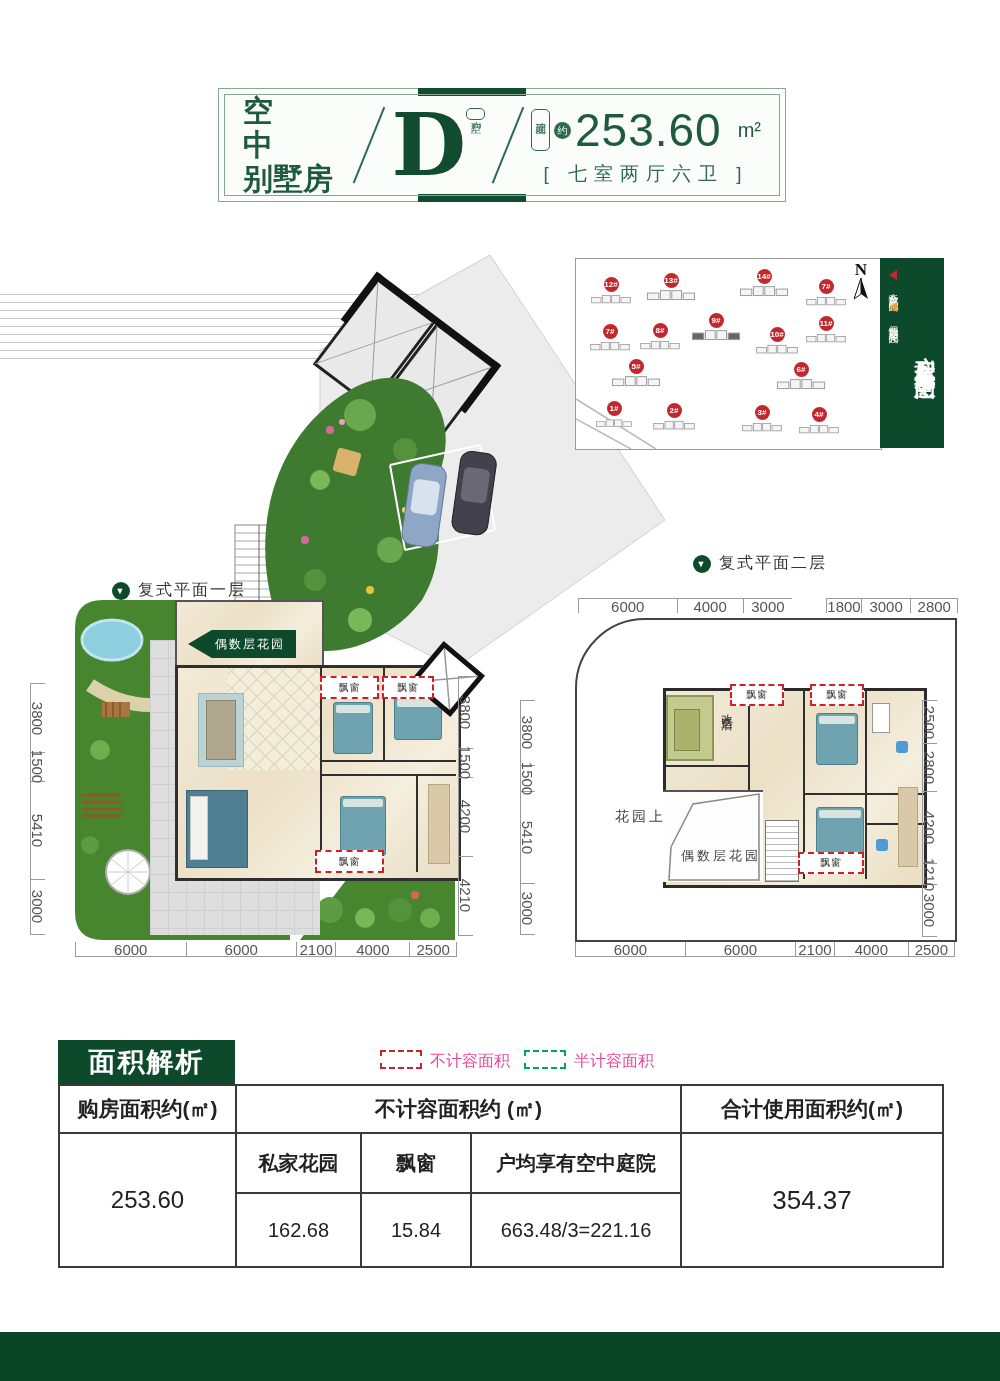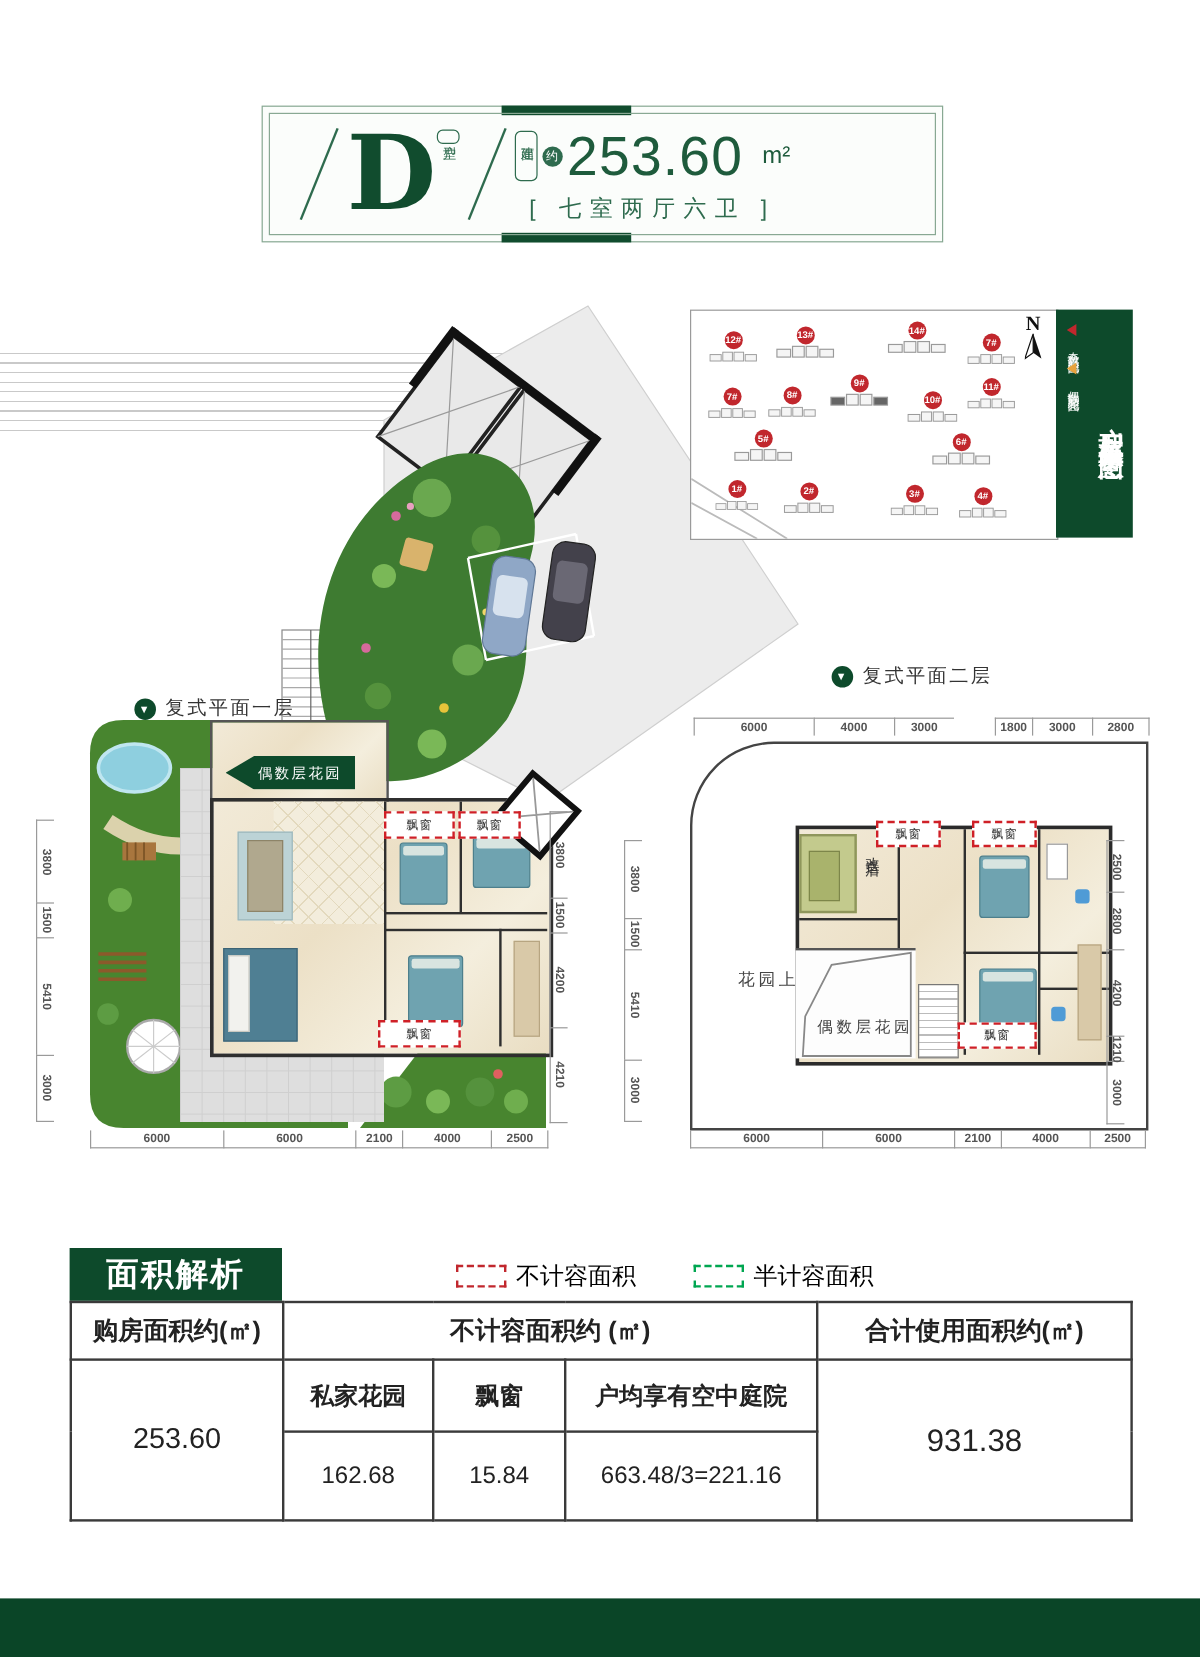--- a/index.html
+++ b/index.html
@@ -40,21 +40,21 @@
         border-right:8px solid #c1272d;}
   .sb-legend .tri.orange{border-right-color:#e8a33d;}
   .sb-vtxt{writing-mode:vertical-rl;text-orientation:upright;color:#fff;font-size:10px;letter-spacing:2px;}
   .sb-title{flex:1;writing-mode:vertical-rl;text-orientation:upright;color:#fff;font-weight:bold;
         font-size:21px;letter-spacing:4px;display:flex;align-items:center;justify-content:center;}
   
   .plan-label{display:flex;align-items:center;gap:8px;font-size:16px;color:#333;letter-spacing:2px;}
   .plan-label .dot{width:18px;height:18px;border-radius:50%;background:#0d4a2b;color:#fff;font-size:9px;
         display:flex;align-items:center;justify-content:center;}
   
-  .ruler{display:flex;font-size:10px;color:#555;font-weight:bold;}
+  .ruler{display:flex;font-size:15px;color:#555;}
   .ruler-h{flex-direction:row;height:15px;}
   .ruler-h .seg{border-bottom:1px solid #9a9a9a;border-left:1px solid #9a9a9a;display:flex;
         align-items:center;justify-content:center;}
   .ruler-h .seg:last-child{border-right:1px solid #9a9a9a;}
   .ruler-ht .seg{border-bottom:none;border-top:1px solid #9a9a9a;}
   .ruler-v{flex-direction:column;width:15px;}
   .ruler-v .seg{border-left:1px solid #9a9a9a;border-top:1px solid #9a9a9a;display:flex;
         align-items:center;justify-content:center;}
   .ruler-v .seg:last-child{border-bottom:1px solid #9a9a9a;}
   .ruler-v .seg span{transform:rotate(90deg);white-space:nowrap;}
@@ -71,21 +71,21 @@
        linear-gradient(90deg,#cfcfcf 1px,transparent 1px);background-size:18px 18px;background-color:#dedede;}
   .marble{background:linear-gradient(135deg,#f2ead8 0%,#ece0c6 40%,#f4eedd 70%,#e9ddc2 100%);}
   .void-txt{font-size:14px;color:#444;letter-spacing:3px;}
   
   #entry-arrow{left:188px;top:630px;width:108px;height:28px;background:#0d4a2b;color:#fff;font-size:12px;
       letter-spacing:2px;display:flex;align-items:center;justify-content:center;padding-left:16px;
       box-sizing:border-box;clip-path:polygon(0 50%,22% 0,100% 0,100% 100%,22% 100%);}
   
   #tbl-title{left:58px;top:1040px;width:177px;height:44px;background:#0d4a2b;color:#fff;font-size:27px;
       font-weight:bold;display:flex;align-items:center;justify-content:center;letter-spacing:2px;}
-  #tbl-legend{left:380px;top:1050px;display:flex;gap:48px;align-items:center;font-size:20px;color:#000000;}
+  #tbl-legend{left:380px;top:1050px;display:flex;gap:14px;align-items:center;font-size:16px;color:#ec4899;}
   .leg-box{display:inline-block;width:38px;height:15px;border:2px dashed #c1272d;margin-right:8px;
       vertical-align:-3px;}
   .leg-box.green{border-color:#00a651;}
   #areatbl{left:58px;top:1084px;width:884px;border-collapse:collapse;table-layout:fixed;}
   #areatbl td{border:2px solid #3a3a3a;text-align:center;vertical-align:middle;color:#222;}
   .th-cell{font-size:21px;font-weight:bold;height:44px;}
   .sub-h{font-size:20px;font-weight:bold;height:56px;}
   .sub-v{font-size:20px;height:70px;}
   .big-val{font-size:24px;}
   .total-val{font-size:26px;color:#e23a28;}
@@ -94,20 +94,24 @@
 </style>
 </head>
 <body>
 
 <div id="page">
 
   <div id="hdr" class="abs">
     <div class="hdr-tab" style="top:-1px;"></div>
     <div class="hdr-tab" style="bottom:-1px;"></div>
     <div class="inner">
+      <div class="hdr-title">
+        <div class="l1">空 中</div>
+        <div>别墅房</div>
+      </div>
       <div class="slash"></div>
       <div style="display:flex;align-items:flex-start;">
         <span class="bigD">D</span>
         <span class="vbadge" style="margin-top:6px;">户型</span>
       </div>
       <div class="slash"></div>
       <div>
         <div style="display:flex;align-items:center;">
           <span class="vbadge" style="height:34px;">建面</span>
           <span class="yue">约</span>
@@ -565,21 +569,21 @@
         <tr>
       <td class="th-cell">购房面积约(㎡)</td>
       <td class="th-cell" colspan="3">不计容面积约 (㎡)</td>
       <td class="th-cell">合计使用面积约(㎡)</td>
     </tr>
     <tr>
       <td rowspan="2" class="big-val">253.60</td>
       <td class="sub-h">私家花园</td>
       <td class="sub-h">飘窗</td>
       <td class="sub-h">户均享有空中庭院</td>
-      <td rowspan="2" class="total-val">931.38</td>
+      <td rowspan="2" class="total-val">354.37</td>
     </tr>
     <tr>
       <td class="sub-v">162.68</td>
       <td class="sub-v">15.84</td>
       <td class="sub-v">663.48/3=221.16</td>
     </tr>
   </tbody>
     </table>
 
   <div id="botbar" class="abs"></div>

